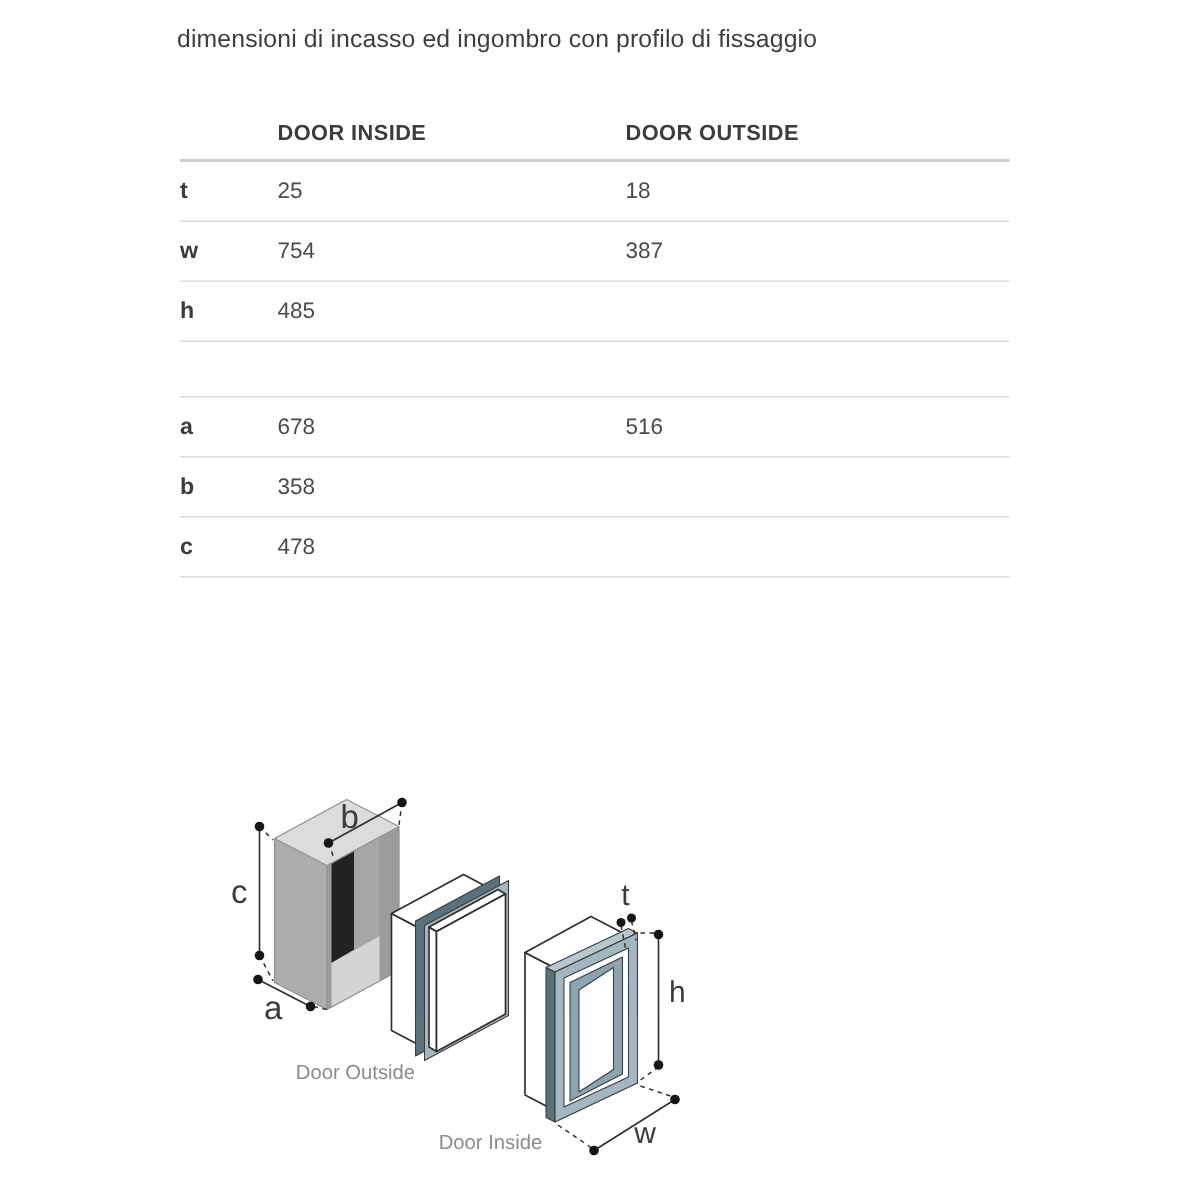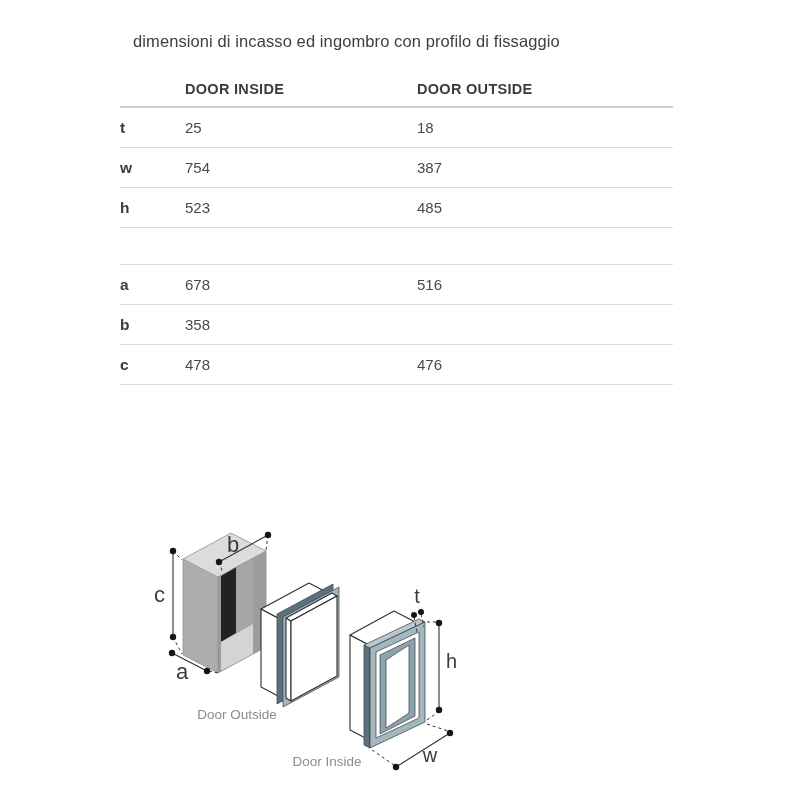--- a/index.html
+++ b/index.html
@@ -1,21 +1,21 @@
 <!DOCTYPE html>
 <html><head>
 <meta charset="utf-8">
 <style>
   html,body{margin:0;padding:0;}
   body{
     width:800px;height:800px;position:relative;background:#ffffff;
     font-family:"Liberation Sans", sans-serif;overflow:hidden;
   }
   .title{
-    position:absolute;left:118px;top:17px;margin:15px;
+    position:absolute;left:118px;top:17px;margin:0;
     font-size:16.5px;font-weight:400;color:#3e3e3e;letter-spacing:.1px;
   }
   .dim-table{position:absolute;left:120px;top:72px;width:553px;}
   .row{
     display:grid;grid-template-columns:65px 232px 256px;
     align-items:center;height:39px;border-bottom:1px solid #dbdbdb;
   }
   .row.thead{height:34px;border-bottom:2px solid #cdcdcd;}
   .row.spacer{height:36px;}
   .cell{white-space:nowrap;}
@@ -50,41 +50,39 @@
     <div class="cell val">25</div>
     <div class="cell val">18</div>
   </div>
   <div class="row">
     <div class="cell label">w</div>
     <div class="cell val">754</div>
     <div class="cell val">387</div>
   </div>
   <div class="row">
     <div class="cell label">h</div>
-    <div class="cell val">523</div>
     <div class="cell val">485</div>
   </div>
   <div class="row spacer">
     <div class="cell label"></div>
     <div class="cell val"></div>
     <div class="cell val"></div>
   </div>
   <div class="row">
     <div class="cell label">a</div>
     <div class="cell val">678</div>
     <div class="cell val">516</div>
   </div>
   <div class="row">
     <div class="cell label">b</div>
     <div class="cell val">358</div>
   </div>
   <div class="row">
     <div class="cell label">c</div>
     <div class="cell val">478</div>
-    <div class="cell val">476</div>
   </div>
 </div>
 
 <svg class="diagram" width="340" height="290" viewBox="0 0 340 290" xmlns="http://www.w3.org/2000/svg">
 
   <g>
     <polygon class="cab" points="53,150 88,168 88,72 53,54" fill="#adadad"></polygon>
     <polygon class="cab" points="53,54 88,72 136,46 101,28" fill="#dcdcdc"></polygon>
     <polygon class="cab" points="88,168 136,142 136,46 88,72" fill="#9c9c9c"></polygon>
     <polygon class="cab" points="91,71 106,62 106,128 91,137" fill="#222222"></polygon>

